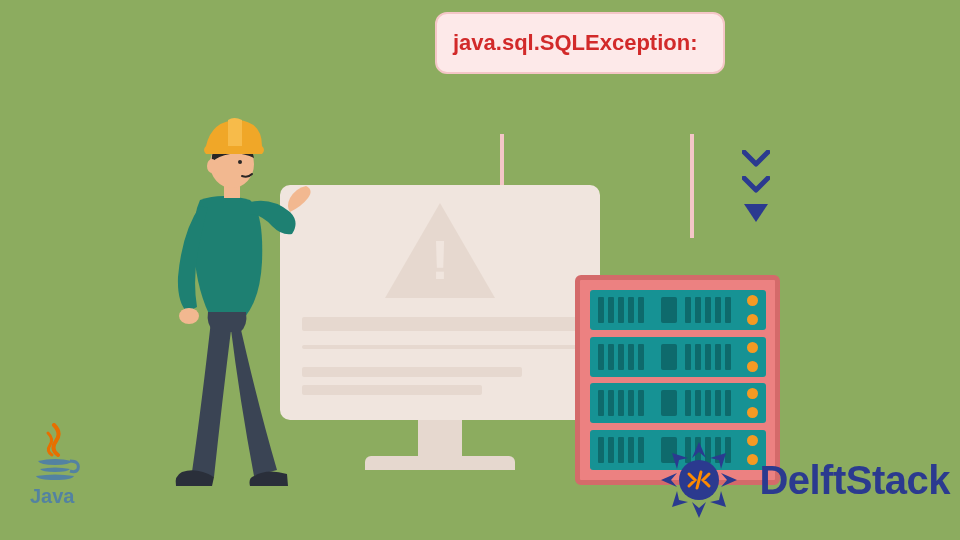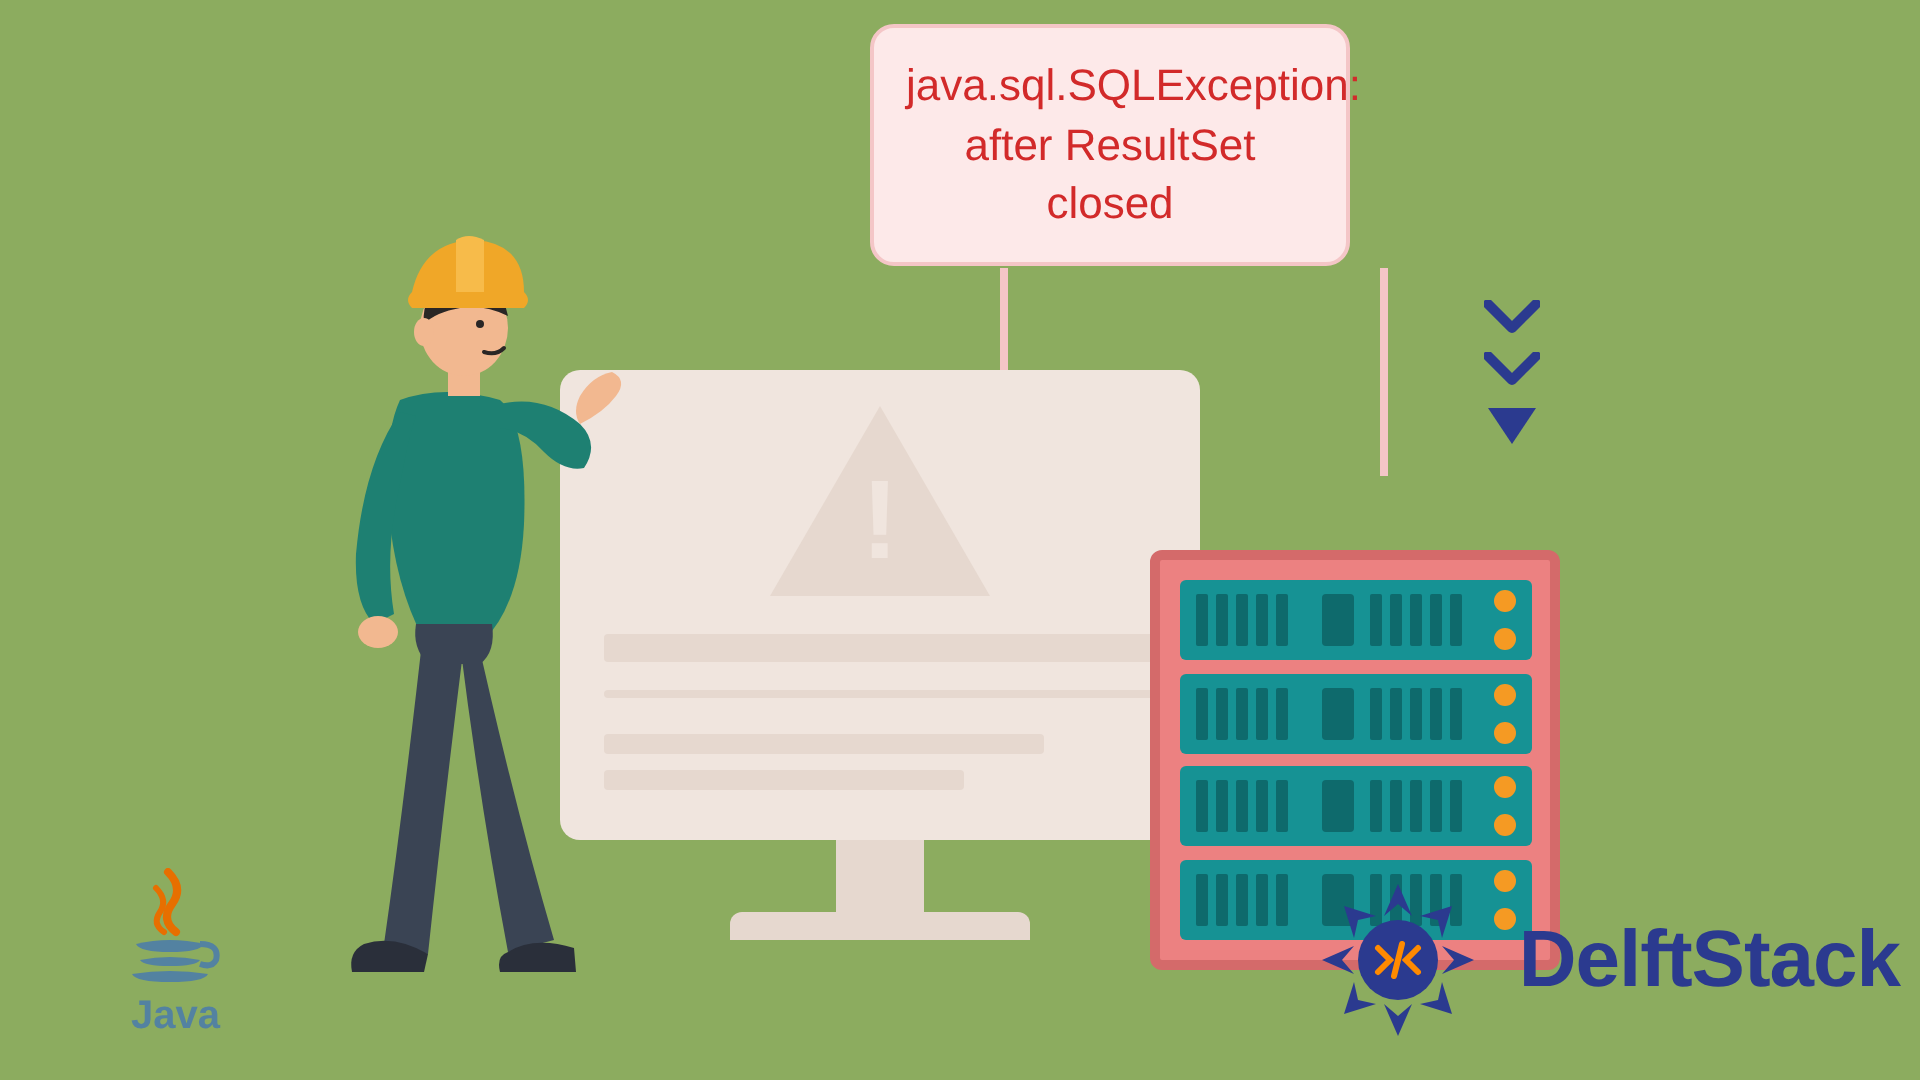--- a/index.html
+++ b/index.html
@@ -10,30 +10,30 @@
     position: relative;
     overflow: hidden;
     font-family: Arial, sans-serif;
   }
 
   
   .bubble {
     position: absolute;
     top: 12px;
     left: 435px;
-    width: 240px;
+    width: 290px;
     background: #fde9e9;
     border: 2px solid #f4c6c7;
     border-radius: 12px;
     padding: 14px 16px;
     color: #d22a2a;
     font-size: 22px;
     line-height: 1.35;
-    font-weight: 400;
-    text-align: center;
+    font-weight: 700;
+    text-align: left;
   }
   .pointer {
     position: absolute;
     background: #fde9e9;
     width: 2px;
   }
   .pointer1 { top: 134px; left: 500px; height: 54px; border-left: 2px solid #f4c6c7; border-right: 2px solid #f4c6c7; background:#fde9e9; width:4px;}
   .pointer2 { top: 134px; left: 690px; height: 104px; border-left: 2px solid #f4c6c7; border-right: 2px solid #f4c6c7; background:#fde9e9; width:4px;}
 
   
@@ -91,33 +91,32 @@
   .slots { display:flex; gap:4px; flex:1; }
   .slot { width: 6px; height: 26px; background:#0e6a6c; border-radius:1px; }
   .mid { width: 16px; height: 26px; background:#0e6a6c; border-radius:2px; margin: 0 4px;}
   .led { width: 11px; height: 11px; border-radius: 50%; background:#f59a23; margin-left: 2px; align-self:center;}
   .ledcol { display:flex; flex-direction:column; justify-content:space-between; height:100%; padding:5px 0;}
 
   
   .person { position: absolute; left: 142px; top: 102px; width: 200px; height: 384px; }
 
   
-  .java-logo { position:absolute; left: 30px; bottom: 20px; width: 80px; text-align:right;}
+  .java-logo { position:absolute; left: 30px; bottom: 32px; width: 80px; text-align:left;}
   .java-logo .txt { color:#5382a1; font-weight:bold; font-size: 20px; }
 
   
   .delft { position:absolute; right: 10px; bottom: 18px; display:flex; align-items:center; gap:18px;}
   .delft .name { color:#2b3a8f; font-size: 40px; font-weight:600; letter-spacing: -0.5px;}
 </style>
 </head>
 <body>
 
 <div class="bubble">
   <div>java.sql.SQLException:</div>
-  <div>after ResultSet closed</div>
 </div>
 <div class="pointer pointer1"></div>
 <div class="pointer pointer2"></div>
 
 <div class="arrows">
   <svg width="28" height="20" viewBox="0 0 28 20">
       <path d="M2 2 L14 14 L26 2" fill="none" stroke="#2b3a8f" stroke-width="5" stroke-linecap="round" stroke-linejoin="round"></path>
     </svg>
   <svg width="28" height="20" viewBox="0 0 28 20">
       <path d="M2 2 L14 14 L26 2" fill="none" stroke="#2b3a8f" stroke-width="5" stroke-linecap="round" stroke-linejoin="round"></path>

